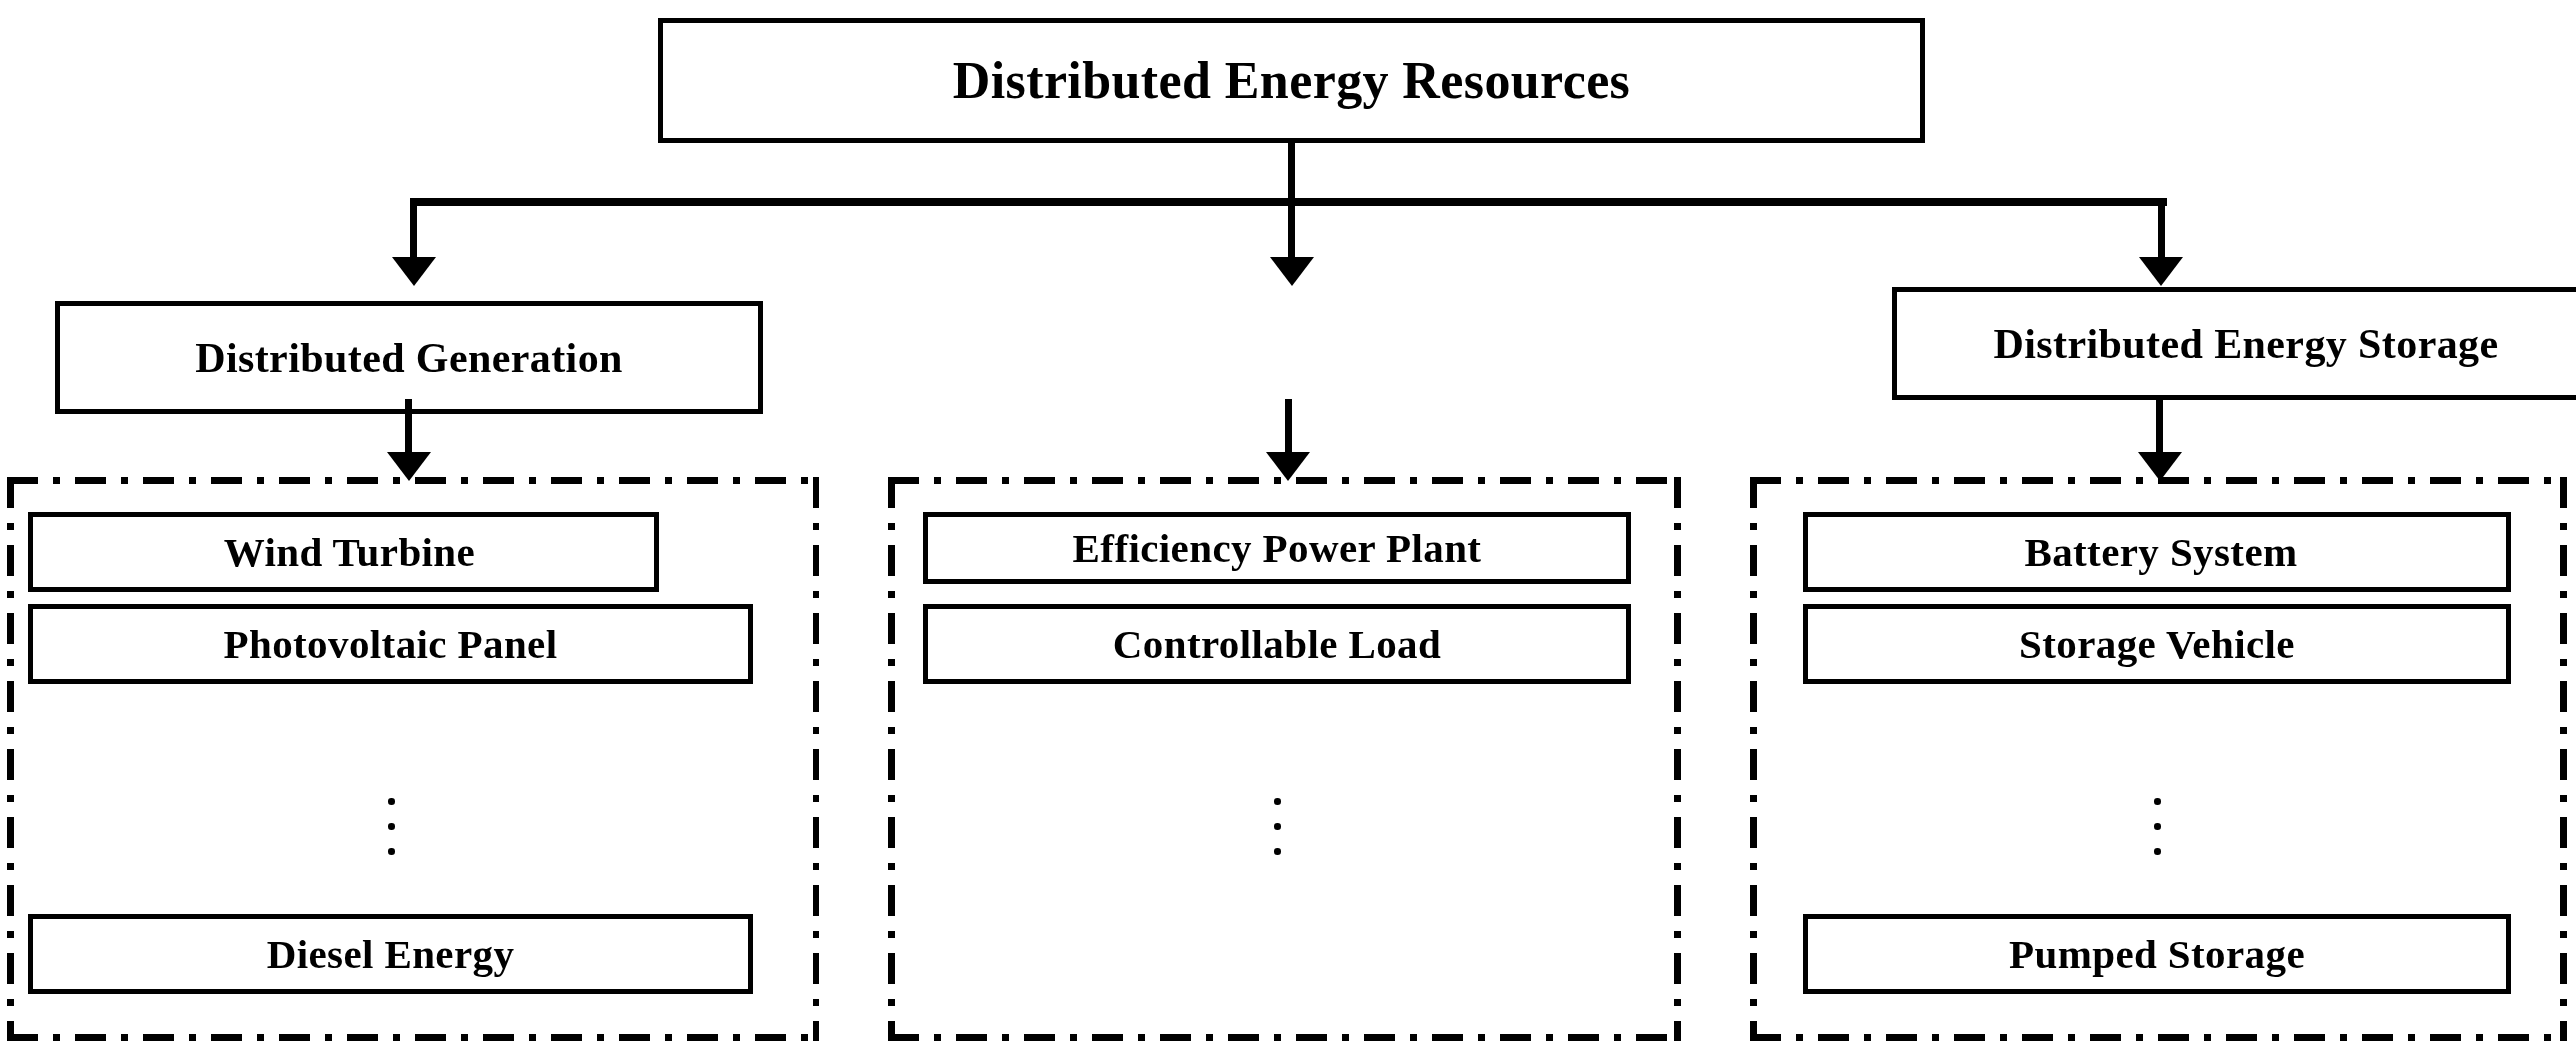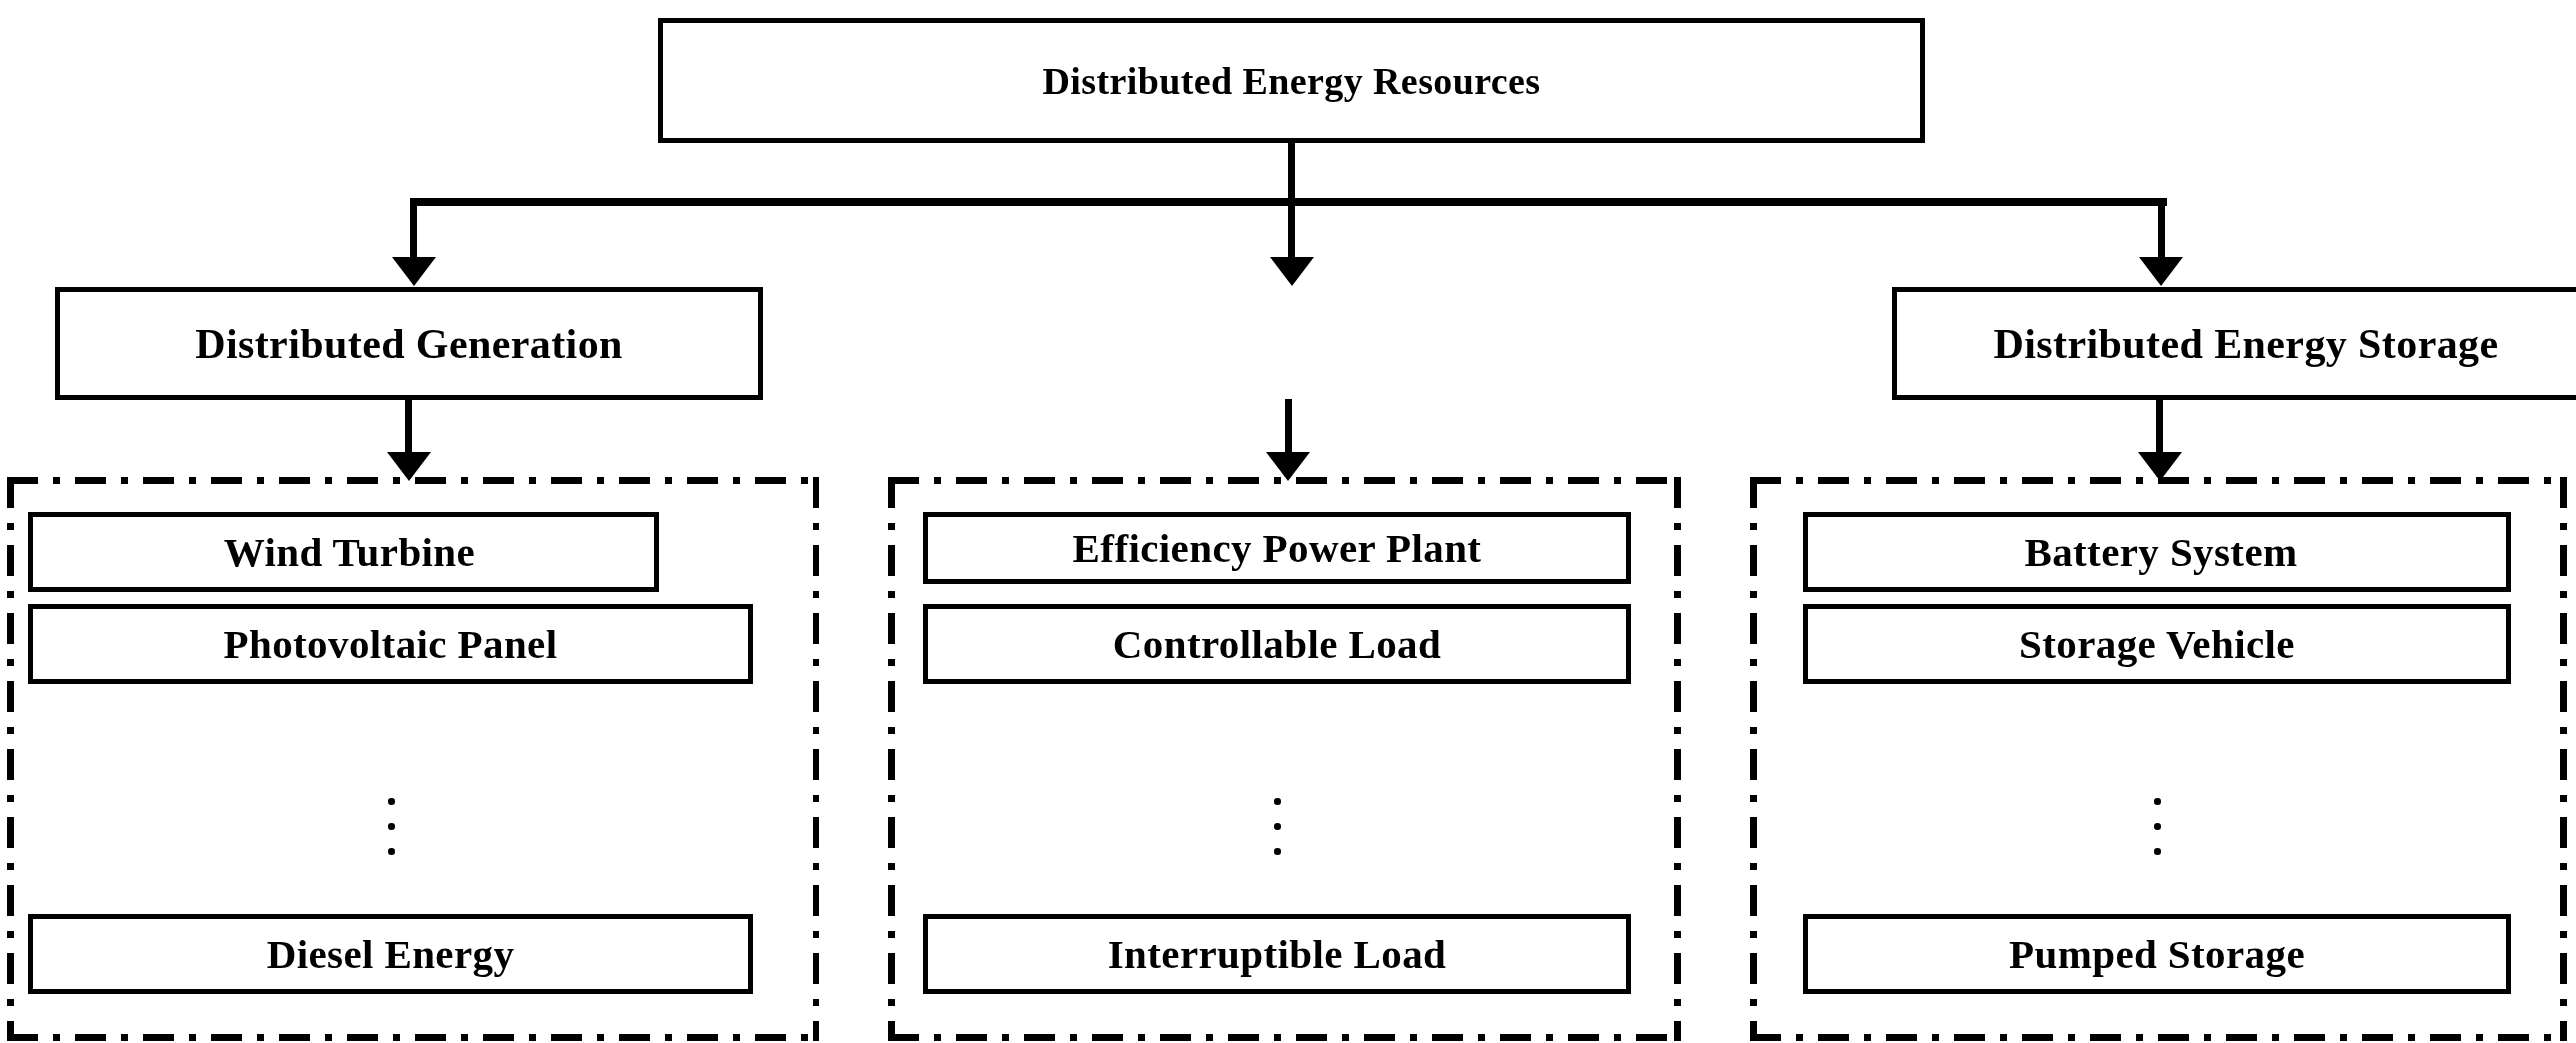--- a/index.html
+++ b/index.html
@@ -24,21 +24,21 @@
     border: 5.8px solid #000000;
     display: flex;
     align-items: center;
     justify-content: center;
     text-align: center;
     color: #000000;
     font-weight: bold;
     line-height: 1;
     letter-spacing: 0.4px;
   }
-  .node.level1 { font-size: 38px; }
+  .node.level1 { font-size: 52px; }
   .node.level2 { font-size: 42px; }
   .node.leaf   { font-size: 41px; border-width: 5.1px; }
 
   
   .group {
     position: absolute;
     box-sizing: border-box;
     background: transparent;
   }
   .group .edge {
@@ -121,21 +121,21 @@
 
   <div class="vline" style="left:410px; top:198px; height:66px;"></div>
   <div class="arrowhead" style="left:392px; top:257px;"></div>
 
   <div class="vline" style="left:1288px; top:198px; height:66px;"></div>
   <div class="arrowhead" style="left:1270px; top:257px;"></div>
 
   <div class="vline" style="left:2158px; top:198px; height:66px;"></div>
   <div class="arrowhead" style="left:2139px; top:257px;"></div>
 
-  <div class="node level2" style="left:55px; top:287px; width:708px; height:113px;">
+  <div class="node level2" style="left:55px; top:301px; width:708px; height:113px;">
     <span>Distributed Generation</span>
   </div>
 
 
   <div class="node level2" style="left:1892px; top:287px; width:708px; height:113px;">
     <span>Distributed Energy Storage</span>
   </div>
 
   <div class="vline" style="left:405px; top:399px; height:58px;"></div>
   <div class="arrowhead" style="left:387px; top:452px;"></div>
@@ -185,23 +185,20 @@
   <div class="node leaf" style="left:923px; top:604px; width:708px; height:80px;">
     <span>Controllable Load</span>
   </div>
 
   <div class="vdots" style="left:1274px; top:798px; width:6.6px; height:57px;">
     <span></span>
     <span></span>
     <span></span>
   </div>
 
-  <div class="node leaf" style="left:923px; top:914px; width:708px; height:80px;">
-    <span>Interruptible Load</span>
-  </div>
 
   <div class="group" style="left:1750px; top:477px; width:817px; height:564px;">
     <div class="edge h top"></div>
     <div class="edge h bottom"></div>
     <div class="edge v left"></div>
     <div class="edge v right"></div>
   </div>
 
   <div class="node leaf" style="left:1803px; top:512px; width:708px; height:80px;padding-left:8px;">
     <span>Battery System</span>

